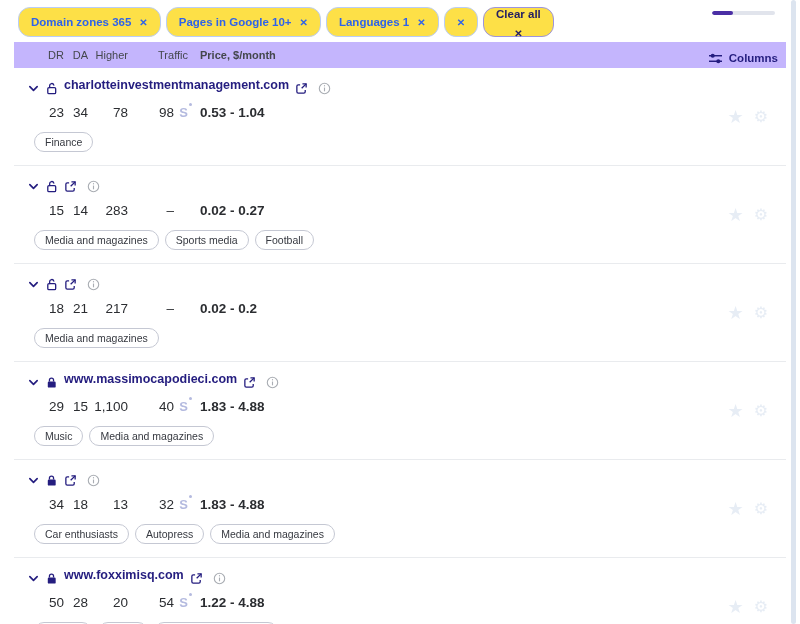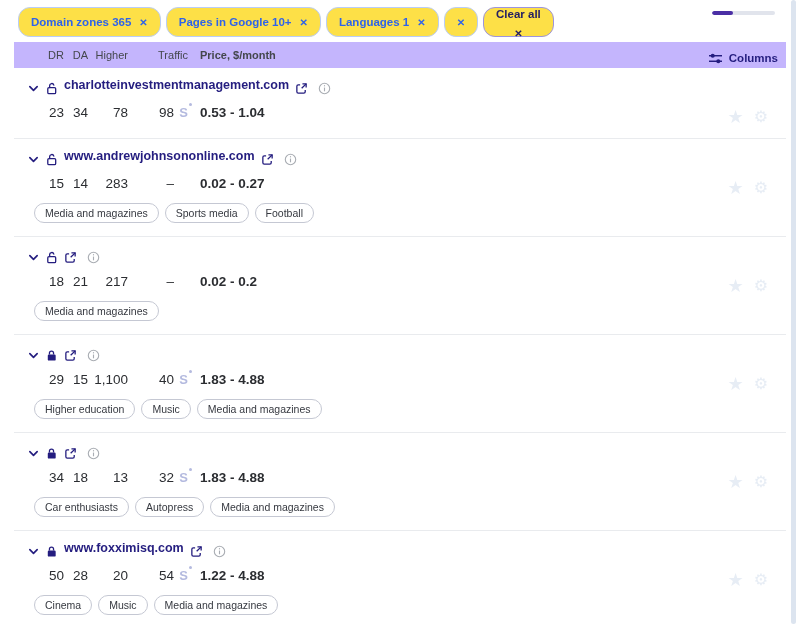--- a/index.html
+++ b/index.html
@@ -141,40 +141,42 @@
           </span>
       </div>
       <div class="stats-line">
         <span class="cell-dr">23</span>
         <span class="cell-da">34</span>
         <span class="cell-google">78</span>
         <span class="cell-traffic">98</span>
         <span class="cell-sem"><span class="sem">S</span></span>
         <span class="cell-price">0.53 - 1.04</span>
       </div>
+      <div class="tags-line">
+        <span class="tag">Finance</span>
+      </div>
       <div class="row-actions">
         <span class="faint-star">★</span>
         <span class="faint-gear">⚙</span>
       </div>
     </div>
 
     <div class="row">
       <div class="domain-line">
         <span class="icon-btn">
             <svg width="11" height="11" viewBox="0 0 12 12">
               <path d="M2 4l4 4 4-4" stroke="#241d7f" stroke-width="1.8" fill="none" stroke-linecap="round" stroke-linejoin="round"></path>
             </svg>
           </span>
         <span class="icon-btn">
             <svg width="13" height="13" viewBox="0 0 14 14">
               <rect x="3" y="6" width="8.5" height="6.5" rx="1.3" fill="none" stroke="#241d7f" stroke-width="1.4"></rect>
               <path d="M5 6V4.1a2.3 2.3 0 0 1 4.5-.8" fill="none" stroke="#241d7f" stroke-width="1.4" stroke-linecap="round"></path>
             </svg>
           </span>
-        <span class="domain">www.andrewjohnsononline.com</span>
         <span class="icon-btn">
             <svg width="13" height="13" viewBox="0 0 14 14">
               <path d="M5.5 3H3.5A1.5 1.5 0 0 0 2 4.5v6A1.5 1.5 0 0 0 3.5 12h6A1.5 1.5 0 0 0 11 10.5V8.5" fill="none" stroke="#241d7f" stroke-width="1.4"></path>
               <path d="M8 2h4v4" fill="none" stroke="#241d7f" stroke-width="1.4"></path>
               <path d="M12 2L7.2 6.8" fill="none" stroke="#241d7f" stroke-width="1.4"></path>
             </svg>
           </span>
         <span class="icon-btn info">
             <svg width="13" height="13" viewBox="0 0 14 14">
               <circle cx="7" cy="7" r="5.6" fill="none" stroke="#a9adb3" stroke-width="1.2"></circle>
@@ -253,20 +255,21 @@
             <svg width="11" height="11" viewBox="0 0 12 12">
               <path d="M2 4l4 4 4-4" stroke="#241d7f" stroke-width="1.8" fill="none" stroke-linecap="round" stroke-linejoin="round"></path>
             </svg>
           </span>
         <span class="icon-btn">
             <svg width="13" height="13" viewBox="0 0 14 14">
               <rect x="3" y="6" width="8.5" height="6.5" rx="1.3" fill="#241d7f"></rect>
               <path d="M4.8 6V4.4a2.2 2.2 0 0 1 4.4 0V6" fill="none" stroke="#241d7f" stroke-width="1.4"></path>
             </svg>
           </span>
+        <span class="domain">www.massimocapodieci.com</span>
         <span class="icon-btn">
             <svg width="13" height="13" viewBox="0 0 14 14">
               <path d="M5.5 3H3.5A1.5 1.5 0 0 0 2 4.5v6A1.5 1.5 0 0 0 3.5 12h6A1.5 1.5 0 0 0 11 10.5V8.5" fill="none" stroke="#241d7f" stroke-width="1.4"></path>
               <path d="M8 2h4v4" fill="none" stroke="#241d7f" stroke-width="1.4"></path>
               <path d="M12 2L7.2 6.8" fill="none" stroke="#241d7f" stroke-width="1.4"></path>
             </svg>
           </span>
         <span class="icon-btn info">
             <svg width="13" height="13" viewBox="0 0 14 14">
               <circle cx="7" cy="7" r="5.6" fill="none" stroke="#a9adb3" stroke-width="1.2"></circle>
@@ -277,21 +280,20 @@
       </div>
       <div class="stats-line">
         <span class="cell-dr">29</span>
         <span class="cell-da">15</span>
         <span class="cell-google">1,100</span>
         <span class="cell-traffic">40</span>
         <span class="cell-sem"><span class="sem">S</span></span>
         <span class="cell-price">1.83 - 4.88</span>
       </div>
       <div class="tags-line">
-        <span class="tag">Higher education</span>
         <span class="tag">Music</span>
         <span class="tag">Media and magazines</span>
       </div>
       <div class="row-actions">
         <span class="faint-star">★</span>
         <span class="faint-gear">⚙</span>
       </div>
     </div>
 
     <div class="row">

